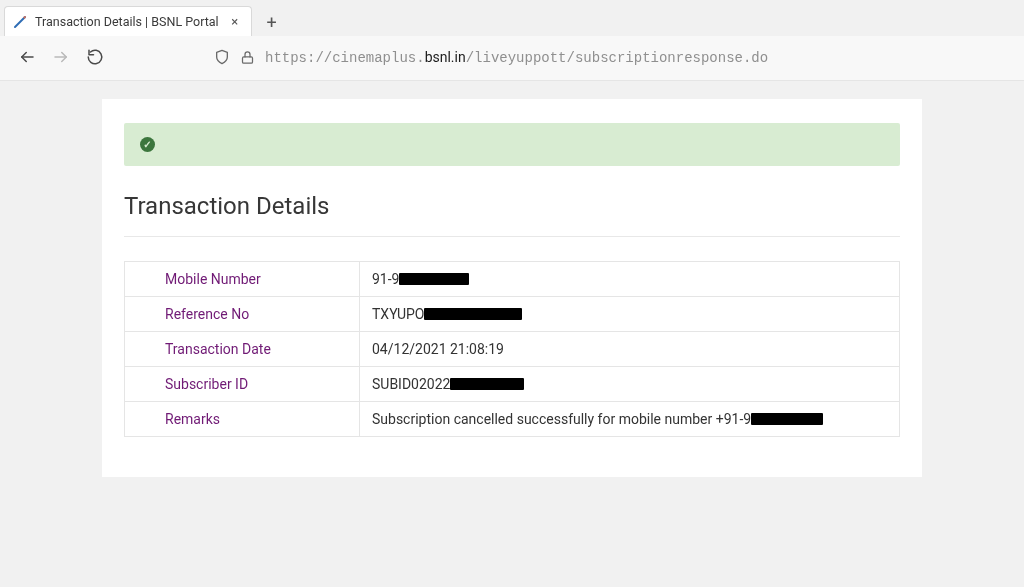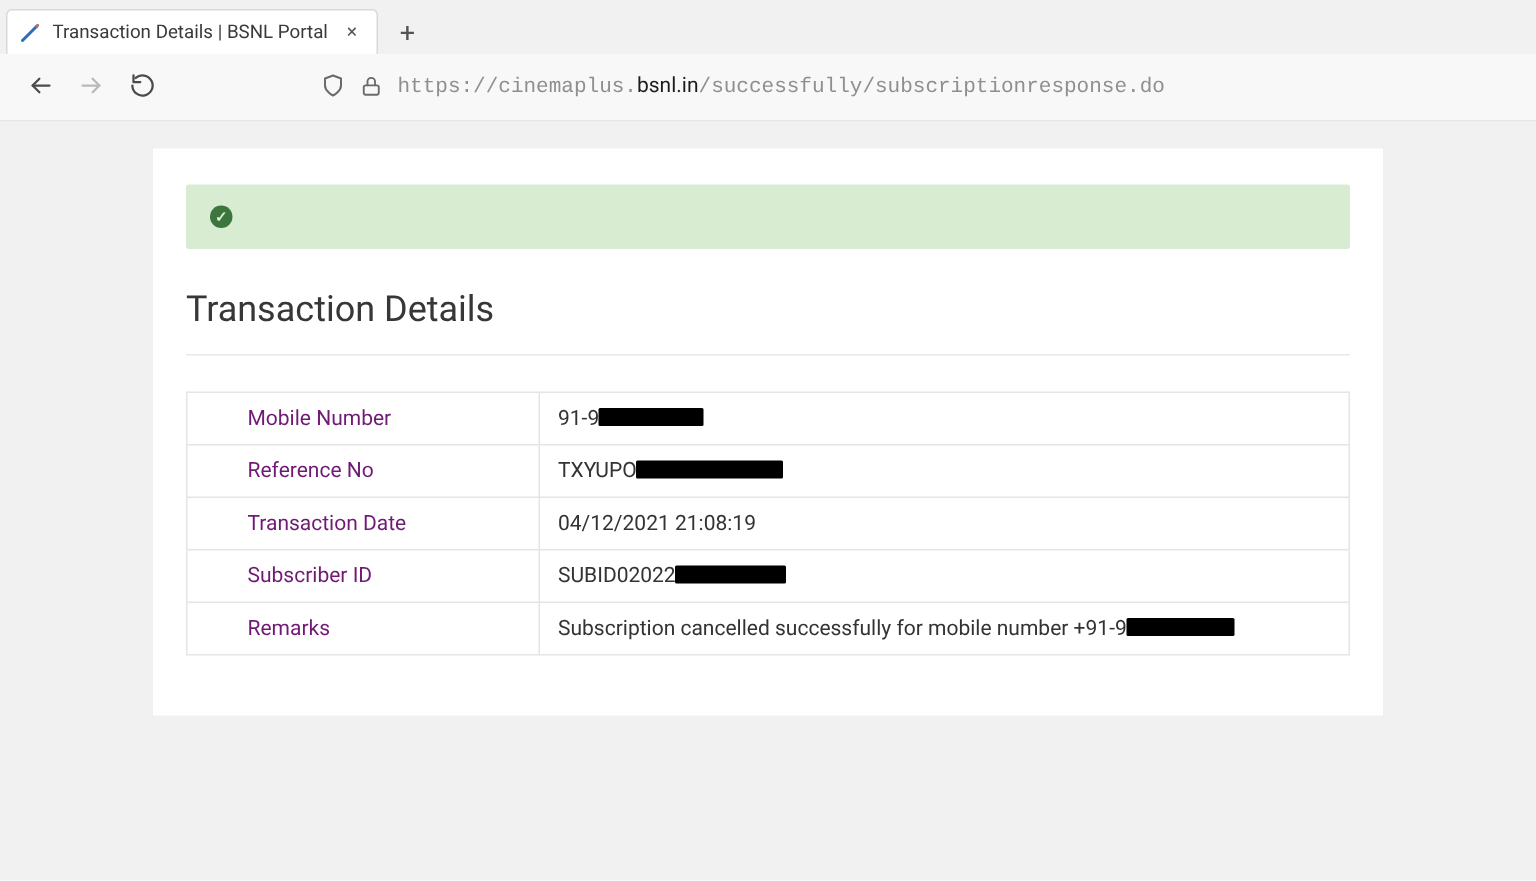--- a/index.html
+++ b/index.html
@@ -202,21 +202,21 @@
             <path d="M12 22s8-4 8-10V5l-8-3-8 3v7c0 6 8 10 8 10z"></path>
           </svg>
       </span>
       <span class="lock">
         <svg width="15" height="15" viewBox="0 0 24 24" fill="none" stroke="#6a6a6a" stroke-width="2" stroke-linecap="round" stroke-linejoin="round">
             <rect x="4" y="11" width="16" height="10" rx="2"></rect>
             <path d="M8 11V7a4 4 0 0 1 8 0v4"></path>
           </svg>
       </span>
       <span class="url-text">
-        <span class="faded">https://cinemaplus.</span><span class="host">bsnl.in</span><span class="faded">/successfully/subscriptionresponse.do</span>
+        <span class="faded">https://cinemaplus.</span><span class="host">bsnl.in</span><span class="faded">/liveyuppott/subscriptionresponse.do</span>
       </span>
     </div>
   </div>
 </div>
 
 <div class="page-area">
   <div class="card">
 
     <div class="alert">
       <span class="check-circle">✓</span>

